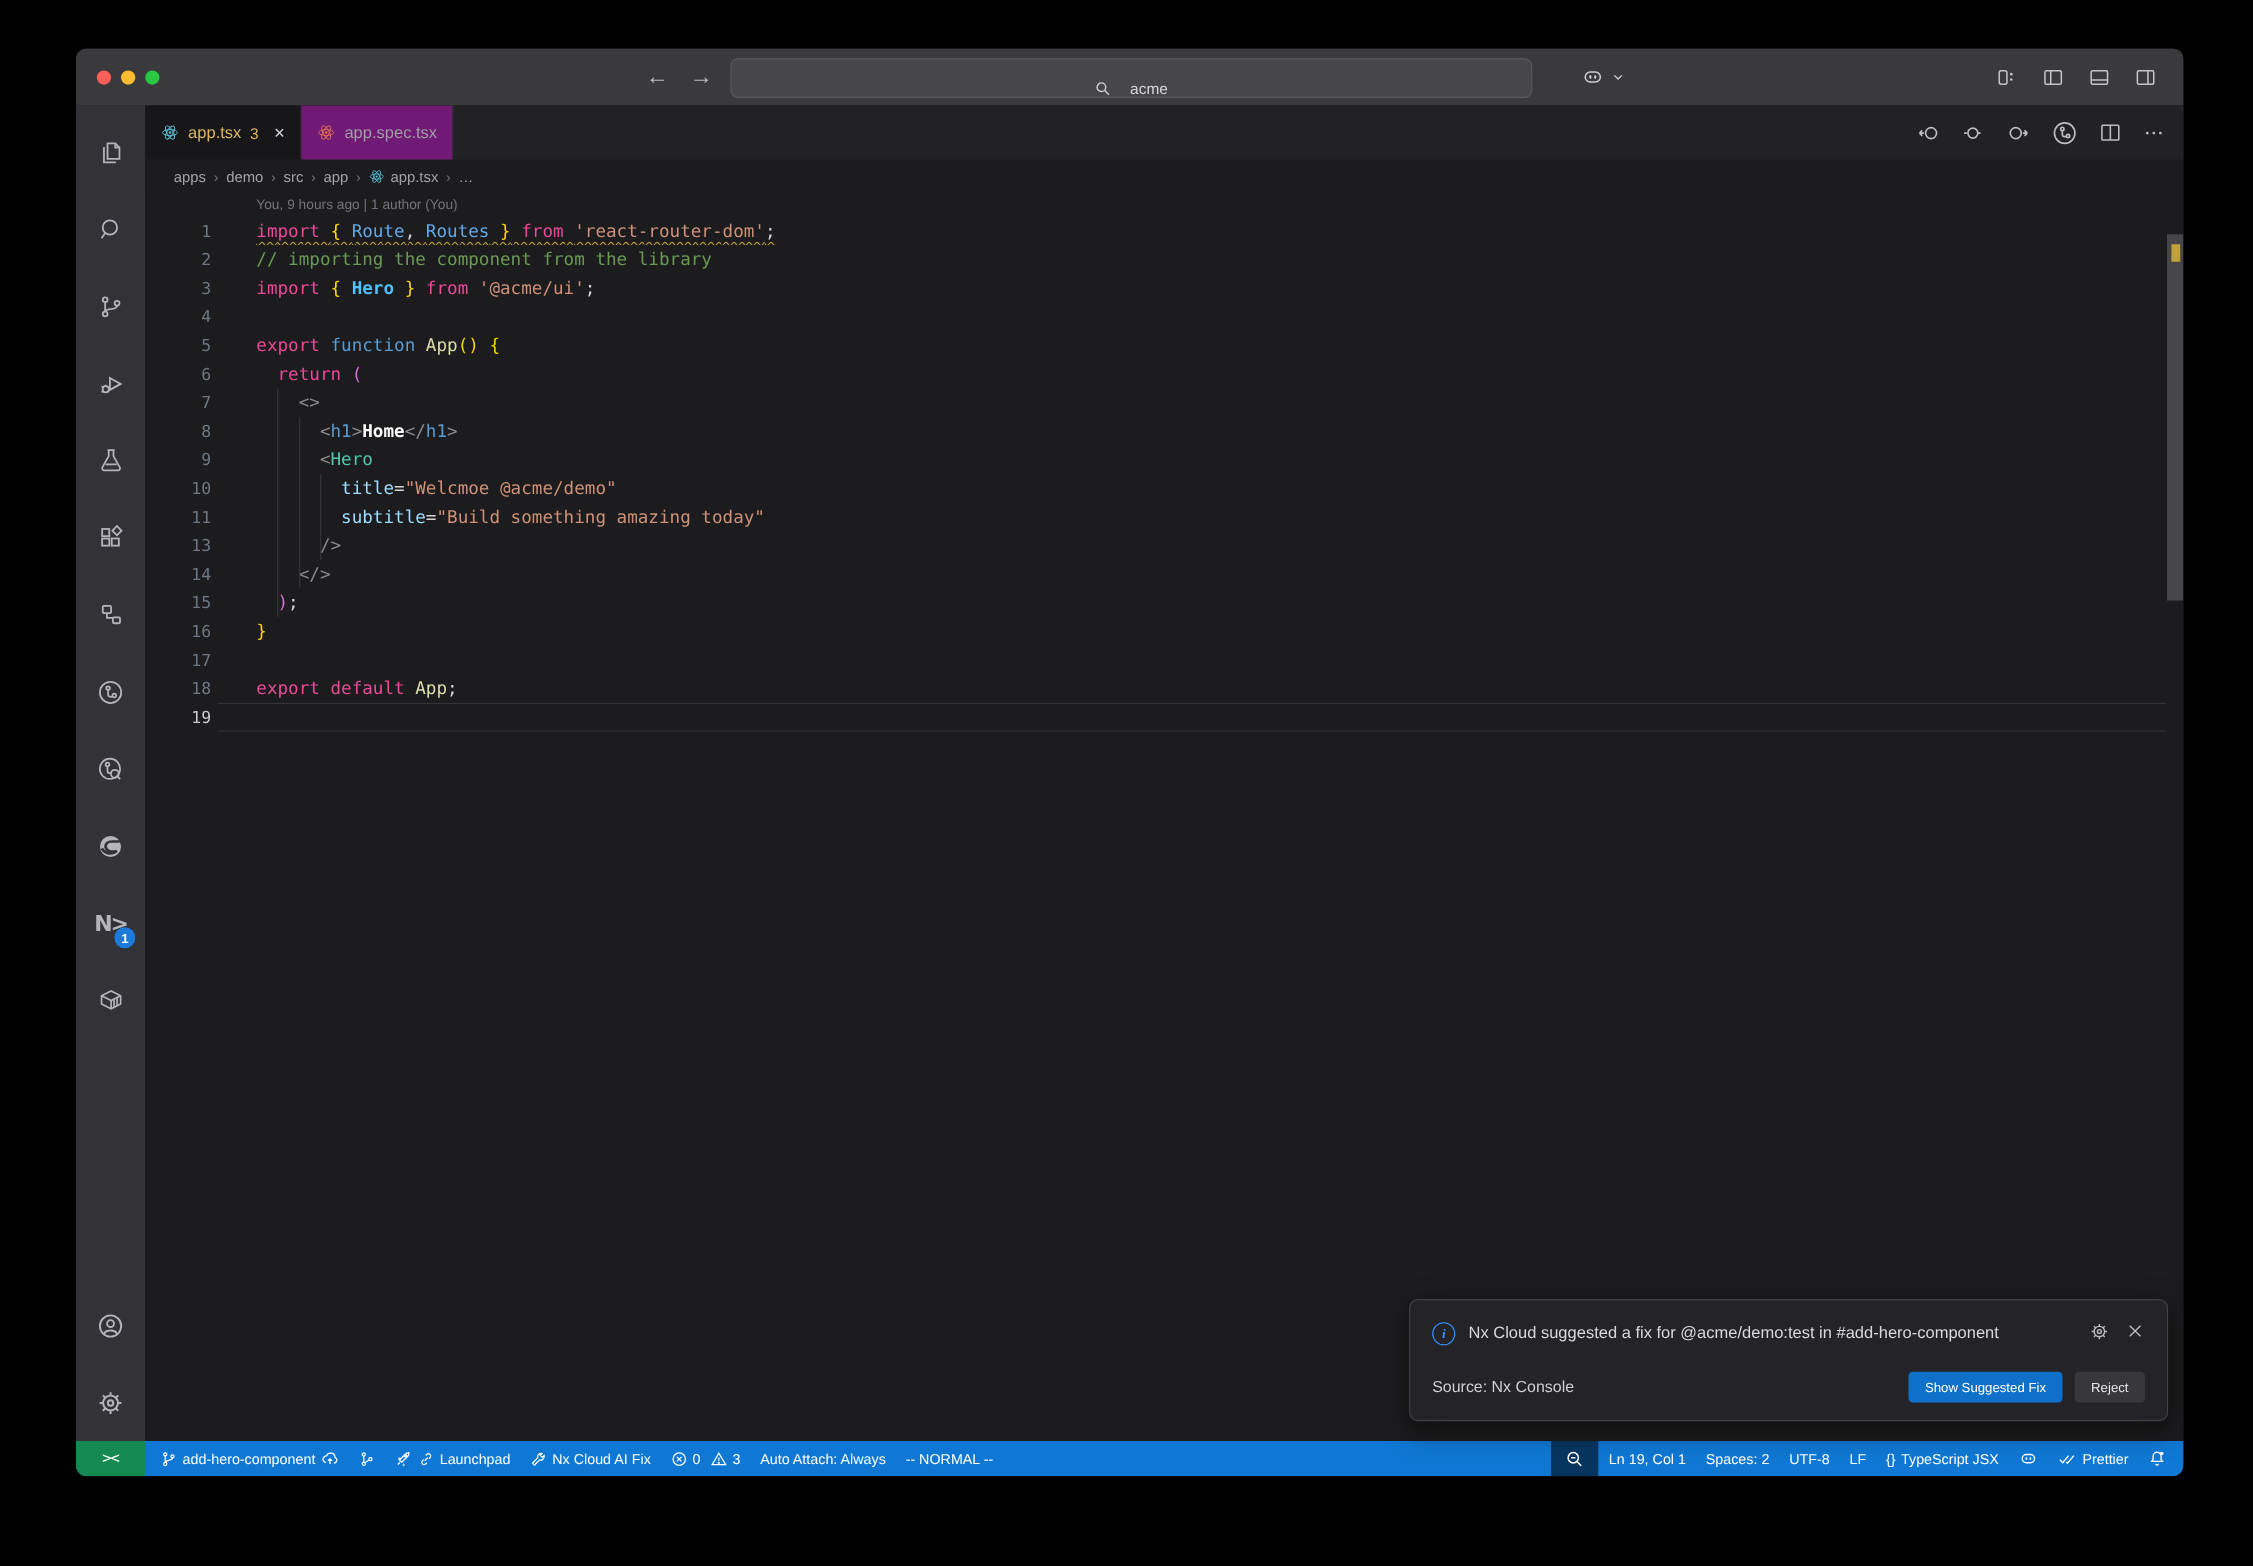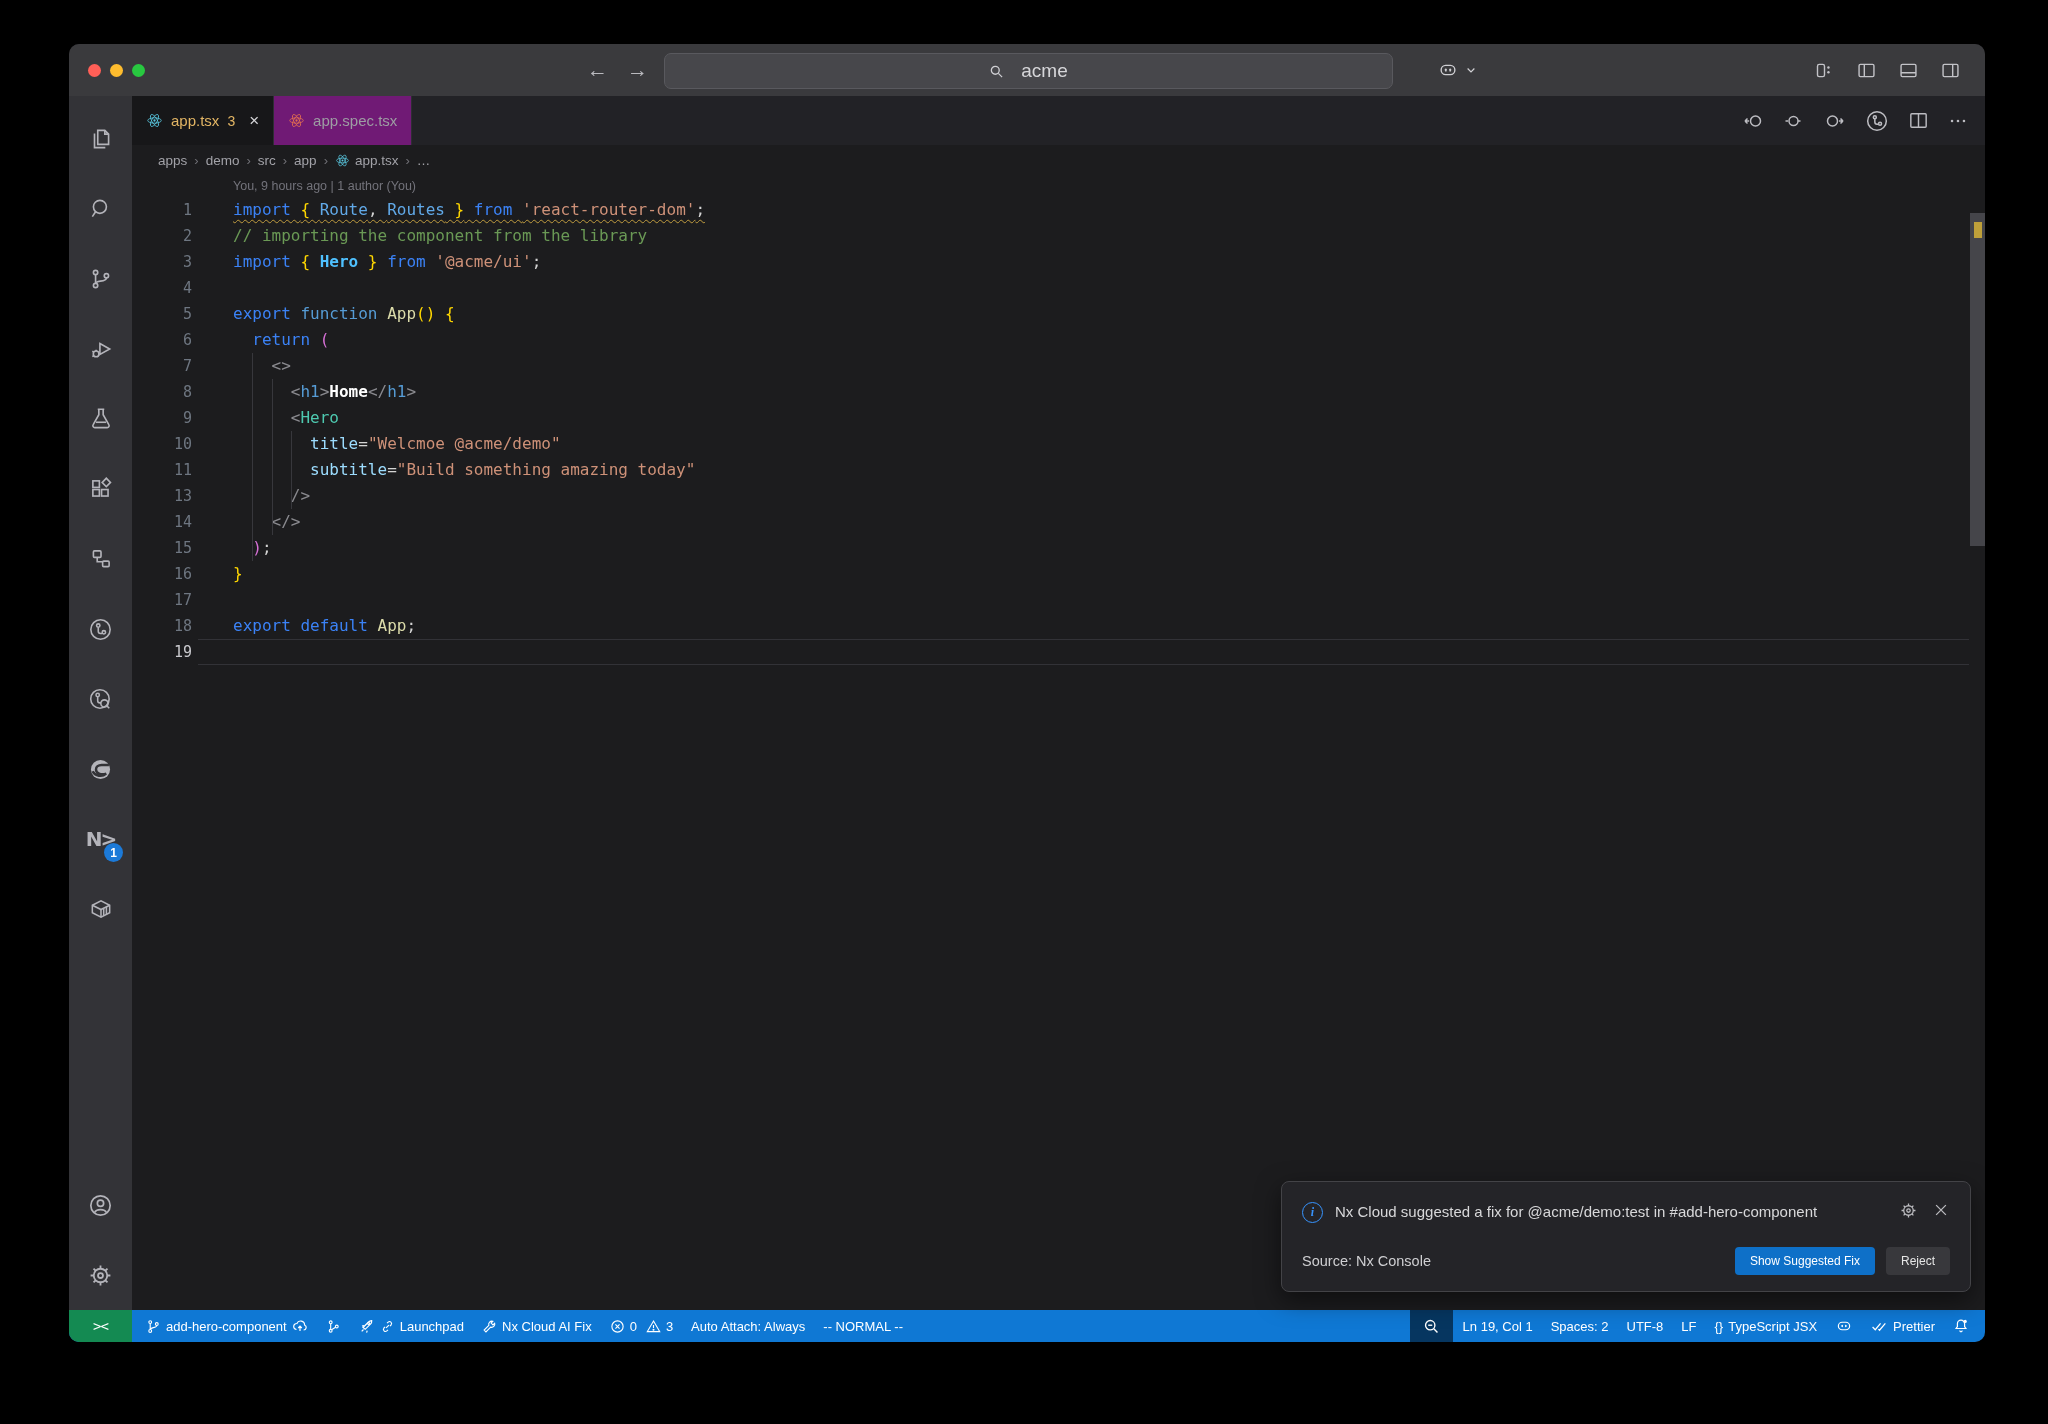--- a/index.html
+++ b/index.html
@@ -8,21 +8,21 @@
   .window{position:absolute;left:69px;top:44px;width:1916px;height:1298px;background:#1c1c1e;
           border-radius:10px;overflow:hidden;box-shadow:0 24px 70px rgba(0,0,0,.65);display:flex;flex-direction:column;}
   
   .titlebar{position:relative;height:52px;flex:none;background:#3a3a3d;display:flex;align-items:center;}
   .traffic{display:flex;gap:9px;margin-left:19px;}
   .tl{width:13px;height:13px;border-radius:50%;}
   .tl.red{background:#ff5f57}.tl.yellow{background:#febc2e}.tl.green{background:#28c840}
   .nav-arrow{position:absolute;top:0;height:52px;display:flex;align-items:center;color:#b9b9be;font-size:21px;}
   .nav-back{left:518px}.nav-fwd{left:558px}
   .searchbox{position:absolute;left:595px;top:9px;width:727px;height:34px;background:#47474b;border:1px solid #59595e;
-             border-radius:7px;display:flex;align-items:center;justify-content:center;color:#d6d6d9;font-size:19px;gap:17px;}
+             border-radius:7px;display:flex;align-items:flex-end;justify-content:center;color:#d6d6d9;font-size:14px;gap:17px;}
   .searchbox .mag{color:#cfcfd3}
   .copilot-cluster{position:absolute;left:1368px;top:0;height:52px;display:flex;align-items:center;gap:6px;color:#cfcfd3;}
   .tb-icons{position:absolute;right:24px;top:0;height:52px;display:flex;align-items:center;gap:21px;color:#c3c3c8;}
   svg.ic{display:block}
   
   .mainrow{flex:1;display:flex;min-height:0;}
   .activitybar{width:63px;flex:none;background:#333337;display:flex;flex-direction:column;align-items:center;padding-top:8px;}
   .ab-item{width:63px;height:70px;display:flex;align-items:center;justify-content:center;color:#b4b4ba;position:relative;}
   .ab-spacer{flex:1}
   .nx-logo{font-weight:bold;font-size:20px;letter-spacing:-2px;color:#b4b4ba;font-family:"DejaVu Sans",sans-serif;}
@@ -44,21 +44,21 @@
   
   .code-area{position:relative;flex:1;font-family:"DejaVu Sans Mono",monospace;font-size:16px;overflow:hidden;}
   .blame{height:22px;line-height:22px;padding-left:101px;color:#73737b;font-size:12.5px;font-family:"Liberation Sans",sans-serif;}
   .code-line{height:26px;line-height:26px;display:flex;white-space:pre;position:relative;}
   .gutter{width:60px;flex:none;text-align:right;color:#6e7681;font-size:15px;}
   .code-line.current .gutter{color:#c9c9ce;}
   .code-line.current::before{content:'';position:absolute;left:66px;right:16px;top:0;bottom:0;
        border-top:1px solid #323237;border-bottom:1px solid #323237;pointer-events:none;}
   .line-content{margin-left:41px;}
   .line-content.squiggle{text-decoration:underline wavy #bf9b3f 1px;text-underline-offset:4px;}
-  .tk-kw{color:#3b82f6}.tk-kwb{color:#569cd6}.tk-var{color:#61a9e8}.tk-str{color:#ce9178}
+  .tk-kw{color:#ec4899}.tk-kwb{color:#569cd6}.tk-var{color:#61a9e8}.tk-str{color:#ce9178}
   .tk-cm{color:#6a9955}.tk-imp{color:#4fc1ff;font-weight:bold}.tk-fn{color:#dcdcaa}
   .tk-b1{color:#ffd700}.tk-b2{color:#d670d6}.tk-pun{color:#8a8a8f}.tk-tag{color:#569cd6}
   .tk-comp{color:#4ec9b0}.tk-attr{color:#9cdcfe}.tk-fg{color:#d4d4d4}.tk-bold{color:#ffffff;font-weight:bold}
   .iguide{position:absolute;width:1px;background:#37373c;}
   .scrollbar-slider{position:absolute;right:0;top:38px;width:15px;height:333px;background:#45454a;}
   .ruler-warn{position:absolute;right:3px;top:47px;width:8px;height:16px;background:#bfa03a;}
   
   .toast{position:absolute;right:14px;bottom:50px;width:648px;background:#242428;border:1px solid #434347;border-radius:8px;
          box-shadow:0 8px 24px rgba(0,0,0,.5);padding:17px 20px 16px 20px;color:#d8d8da;z-index:5;}
   .toast-top{display:flex;align-items:flex-start;gap:12px;}

